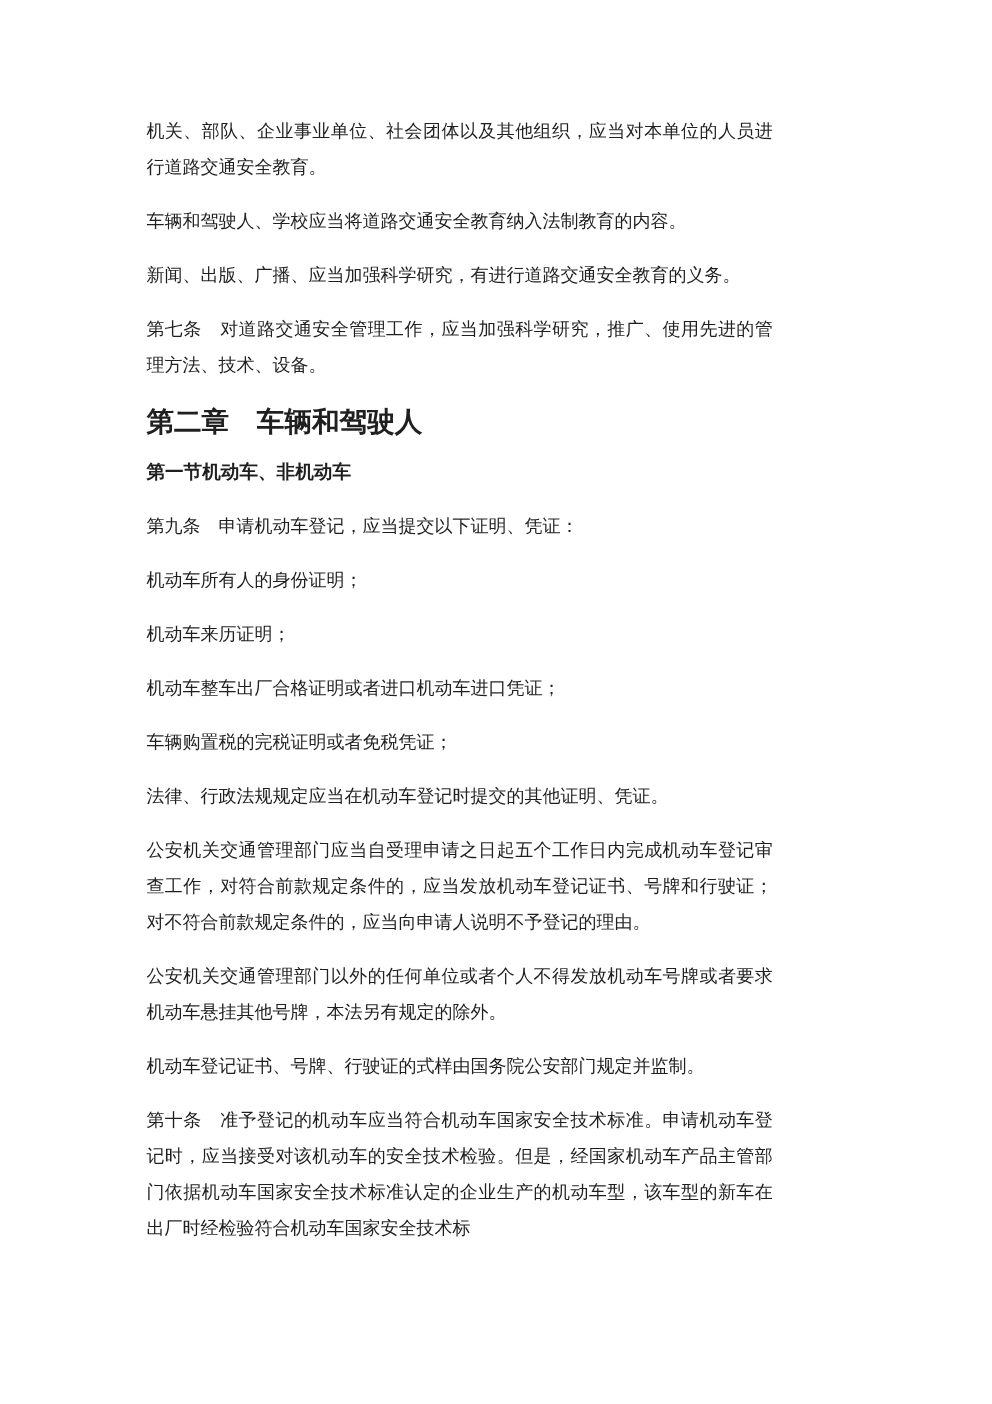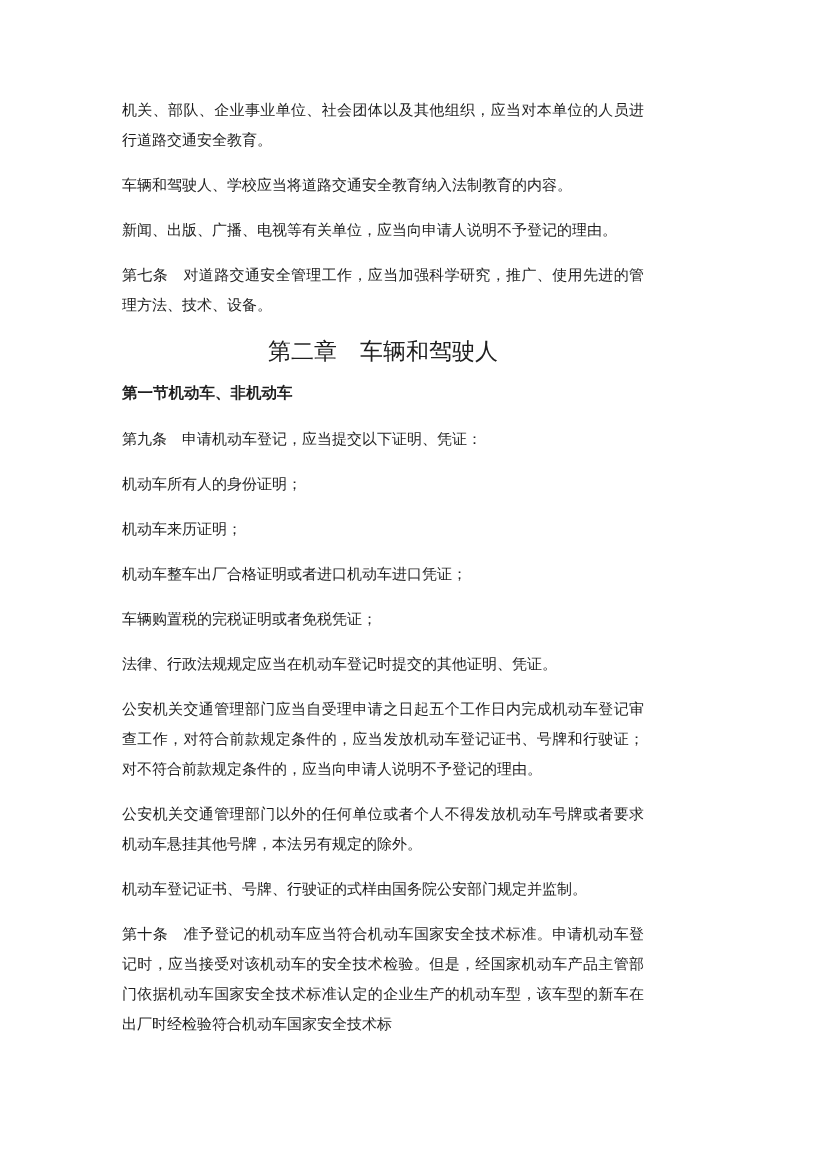--- a/index.html
+++ b/index.html
@@ -23,42 +23,42 @@
   .para {
     font-size: 15px;
     line-height: 30px;
     text-align: justify;
     text-justify: inter-ideograph;
     margin: 0 0 15px 0;
     word-break: break-all;
   }
   .chapter {
     font-family: "Liberation Sans", "DejaVu Sans", sans-serif;
-    font-weight: 400;
+    font-weight: 700;
     font-size: 23px;
     line-height: 32px;
-    text-align: center;
+    text-align: left;
     margin: 0 0 12px 0;
   }
   .section {
     font-family: Liberation Mono, monospace;
     font-weight: 700;
     font-size: 15.5px;
     line-height: 30px;
     text-align: left;
     margin: 0 0 15px 0;
   }
 </style>
 </head>
 <body style="background: rgb(255, 255, 255);">
 
 <div class="page" style="color: rgb(31, 31, 31);">
   <p class="para">机关、部队、企业事业单位、社会团体以及其他组织，应当对本单位的人员进行道路交通安全教育。</p>
   <p class="para">车辆和驾驶人、学校应当将道路交通安全教育纳入法制教育的内容。</p>
-  <p class="para">新闻、出版、广播、电视等有关单位，应当向申请人说明不予登记的理由。</p>
+  <p class="para">新闻、出版、广播、应当加强科学研究，有进行道路交通安全教育的义务。</p>
   <p class="para">第七条　对道路交通安全管理工作，应当加强科学研究，推广、使用先进的管理方法、技术、设备。</p>
   <h1 class="chapter">第二章　车辆和驾驶人</h1>
   <h2 class="section">第一节机动车、非机动车</h2>
   <p class="para">第九条　申请机动车登记，应当提交以下证明、凭证：</p>
   <p class="para">机动车所有人的身份证明；</p>
   <p class="para">机动车来历证明；</p>
   <p class="para">机动车整车出厂合格证明或者进口机动车进口凭证；</p>
   <p class="para">车辆购置税的完税证明或者免税凭证；</p>
   <p class="para">法律、行政法规规定应当在机动车登记时提交的其他证明、凭证。</p>
   <p class="para">公安机关交通管理部门应当自受理申请之日起五个工作日内完成机动车登记审查工作，对符合前款规定条件的，应当发放机动车登记证书、号牌和行驶证；对不符合前款规定条件的，应当向申请人说明不予登记的理由。</p>

